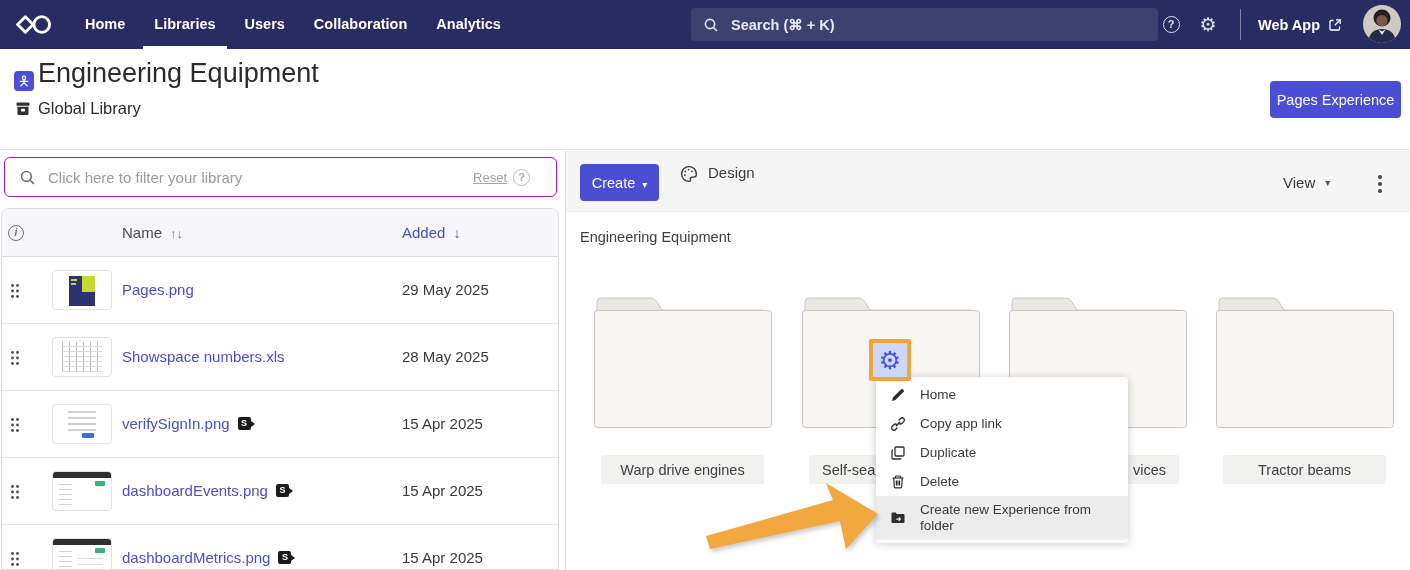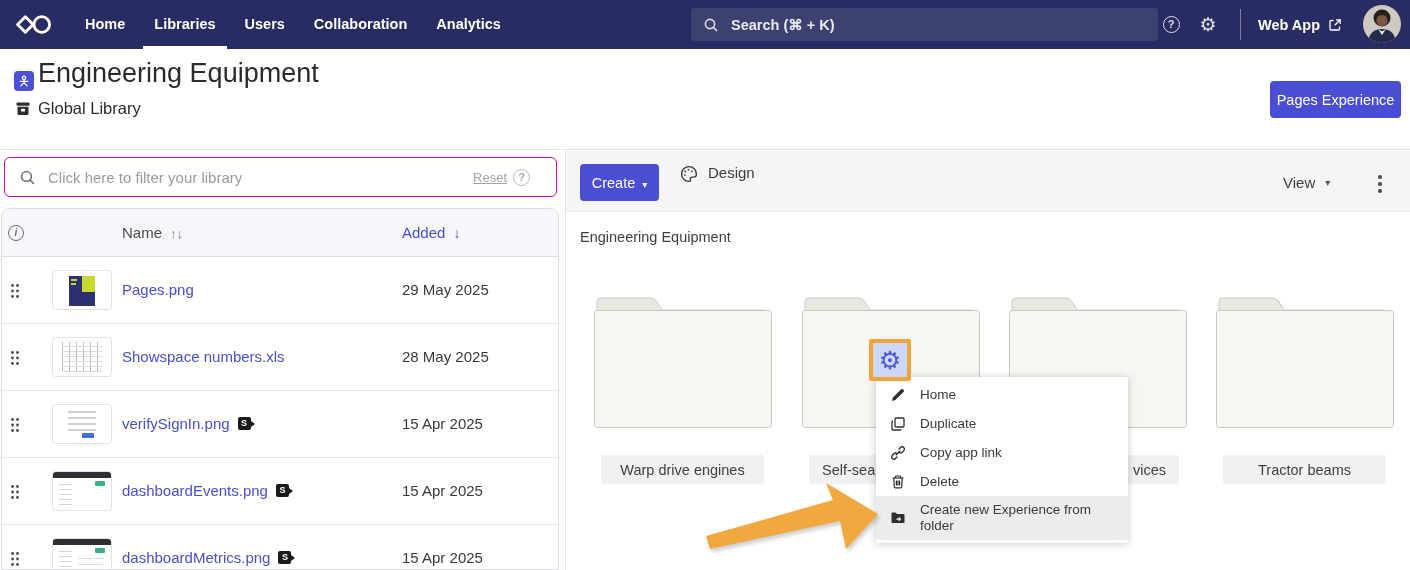--- a/index.html
+++ b/index.html
@@ -378,36 +378,36 @@
   <div class="menu-item">
     <span class="mi-icon">
       <svg width="16" height="16" viewBox="0 0 16 16">
           <path d="M2,14 l0.9,-3.4 L11.2,2.3 a1.1,1.1 0 0,1 1.6,0 l0.9,0.9 a1.1,1.1 0 0,1 0,1.6 L5.4,13.1 Z" fill="#2f2f33"></path>
         </svg>
     </span>
     <span class="mi-label">Home</span>
   </div>
   <div class="menu-item">
     <span class="mi-icon">
-      <svg width="16" height="16" viewBox="0 0 16 16" fill="none" stroke="#2f2f33" stroke-width="1.3">
-          <rect x="5" y="2" width="9" height="9" rx="1"></rect>
-          <path d="M11,13.2 a1,1 0 0,1 -1,0.8 H3 a1,1 0 0,1 -1,-1 V6 a1,1 0 0,1 1,-1"></path>
-        </svg>
-    </span>
-    <span class="mi-label">Duplicate</span>
-  </div>
-  <div class="menu-item">
-    <span class="mi-icon">
       <svg width="16" height="16" viewBox="0 0 16 16" fill="none" stroke="#2f2f33" stroke-width="1.4" stroke-linecap="round">
           <path d="M6.3,9.7 l3.4,-3.4"></path>
           <path d="M7,12 l-1.8,1.8 a2.3,2.3 0 0,1 -3.2,-3.2 L3.8,8.8 a2.3,2.3 0 0,1 3.2,0"></path>
           <path d="M9,4 l1.8,-1.8 a2.3,2.3 0 0,1 3.2,3.2 L12.2,7.2 a2.3,2.3 0 0,1 -3.2,0"></path>
         </svg>
     </span>
     <span class="mi-label">Copy app link</span>
+  </div>
+  <div class="menu-item">
+    <span class="mi-icon">
+      <svg width="16" height="16" viewBox="0 0 16 16" fill="none" stroke="#2f2f33" stroke-width="1.3">
+          <rect x="5" y="2" width="9" height="9" rx="1"></rect>
+          <path d="M11,13.2 a1,1 0 0,1 -1,0.8 H3 a1,1 0 0,1 -1,-1 V6 a1,1 0 0,1 1,-1"></path>
+        </svg>
+    </span>
+    <span class="mi-label">Duplicate</span>
   </div>
   <div class="menu-item">
     <span class="mi-icon">
       <svg width="16" height="16" viewBox="0 0 16 16" fill="none" stroke="#2f2f33" stroke-width="1.2">
           <path d="M2.5,4 h11"></path>
           <path d="M5.5,4 V2.8 a0.8,0.8 0 0,1 0.8,-0.8 h3.4 a0.8,0.8 0 0,1 0.8,0.8 V4"></path>
           <path d="M3.8,4 l0.5,9 a1,1 0 0,0 1,0.9 h5.4 a1,1 0 0,0 1,-0.9 l0.5,-9"></path>
           <path d="M6.4,6.5 v5 M8,6.5 v5 M9.6,6.5 v5"></path>
         </svg>
     </span>

